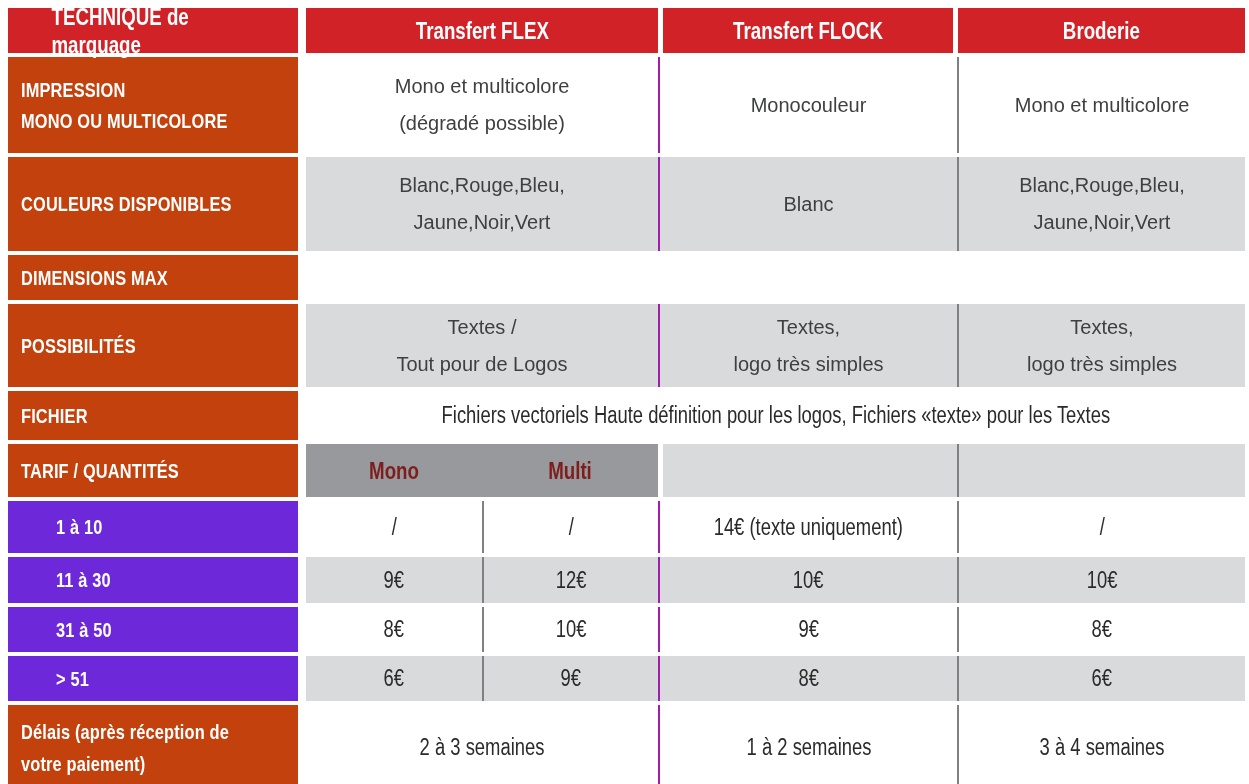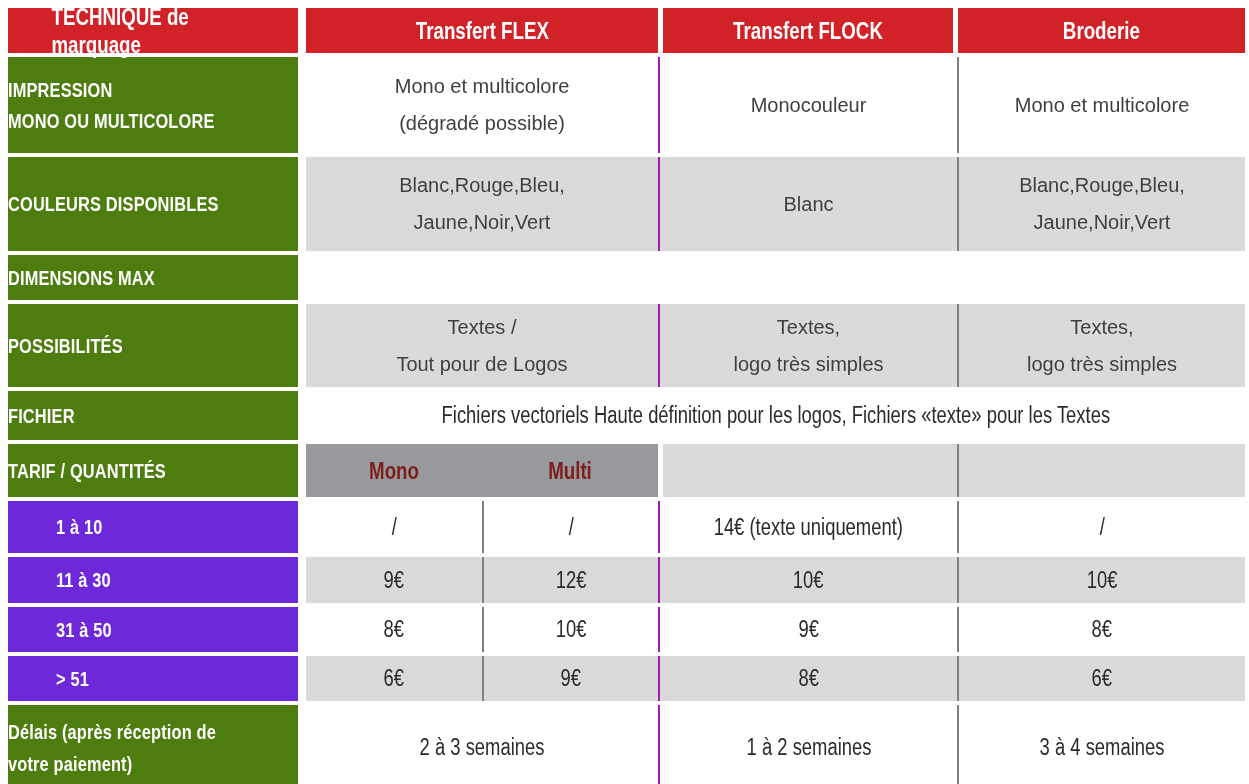--- a/index.html
+++ b/index.html
@@ -6,22 +6,22 @@
   html,body { background:#fff; }
   body {
     width:1249px; height:784px; overflow:hidden;
     font-family:"Liberation Sans", sans-serif;
   }
   .table { margin:8px 0 0 8px; width:1237px; }
   .row { display:flex; margin-bottom:4px; }
 
   
   .label-cell {
-    width:290px; flex:0 0 290px; background:#4d7c0f; color:#fff;
-    display:flex; align-items:center; 
+    width:290px; flex:0 0 290px; background:#c2410c; color:#fff;
+    display:flex; align-items:center; padding-left:13px;
   }
   .label-cell.qty { background:#6d28d9; padding-left:48px; }
   .gutter { width:8px; flex:0 0 8px; background:#fff; }
 
   
   .cond {
     display:inline-block; transform:scaleX(0.78); transform-origin:center;
     font-weight:700; white-space:pre-line;
   }
   .label-cell .cond { transform-origin:left center; font-size:21px; line-height:1.5; letter-spacing:0.2px; }

